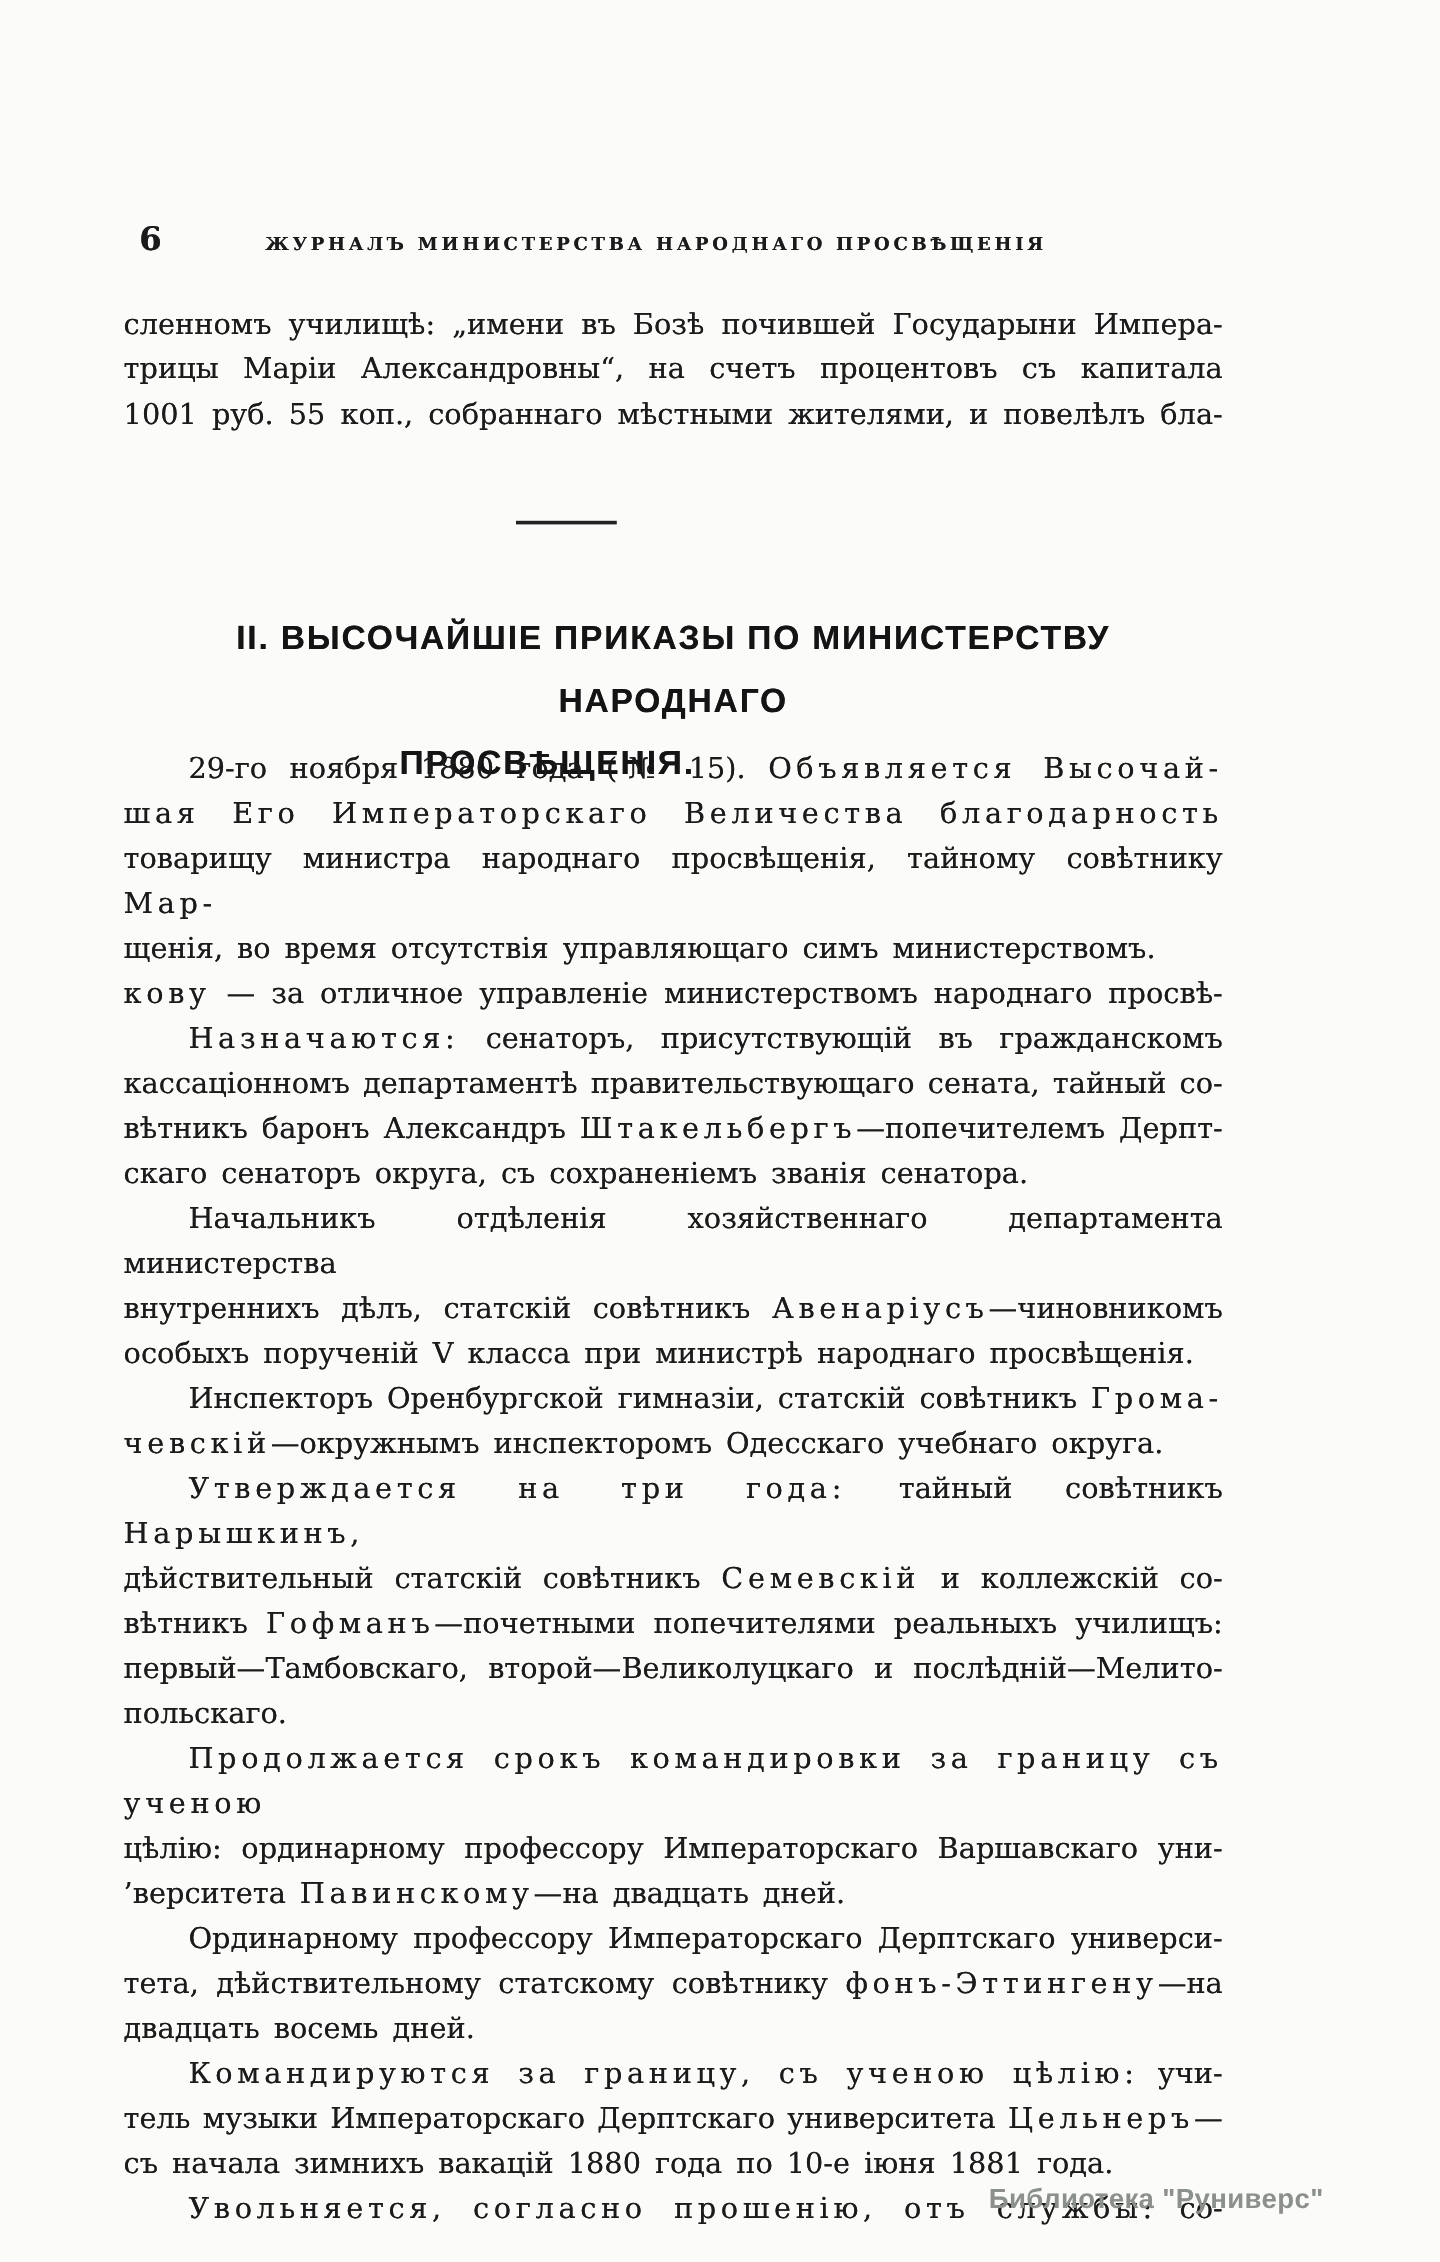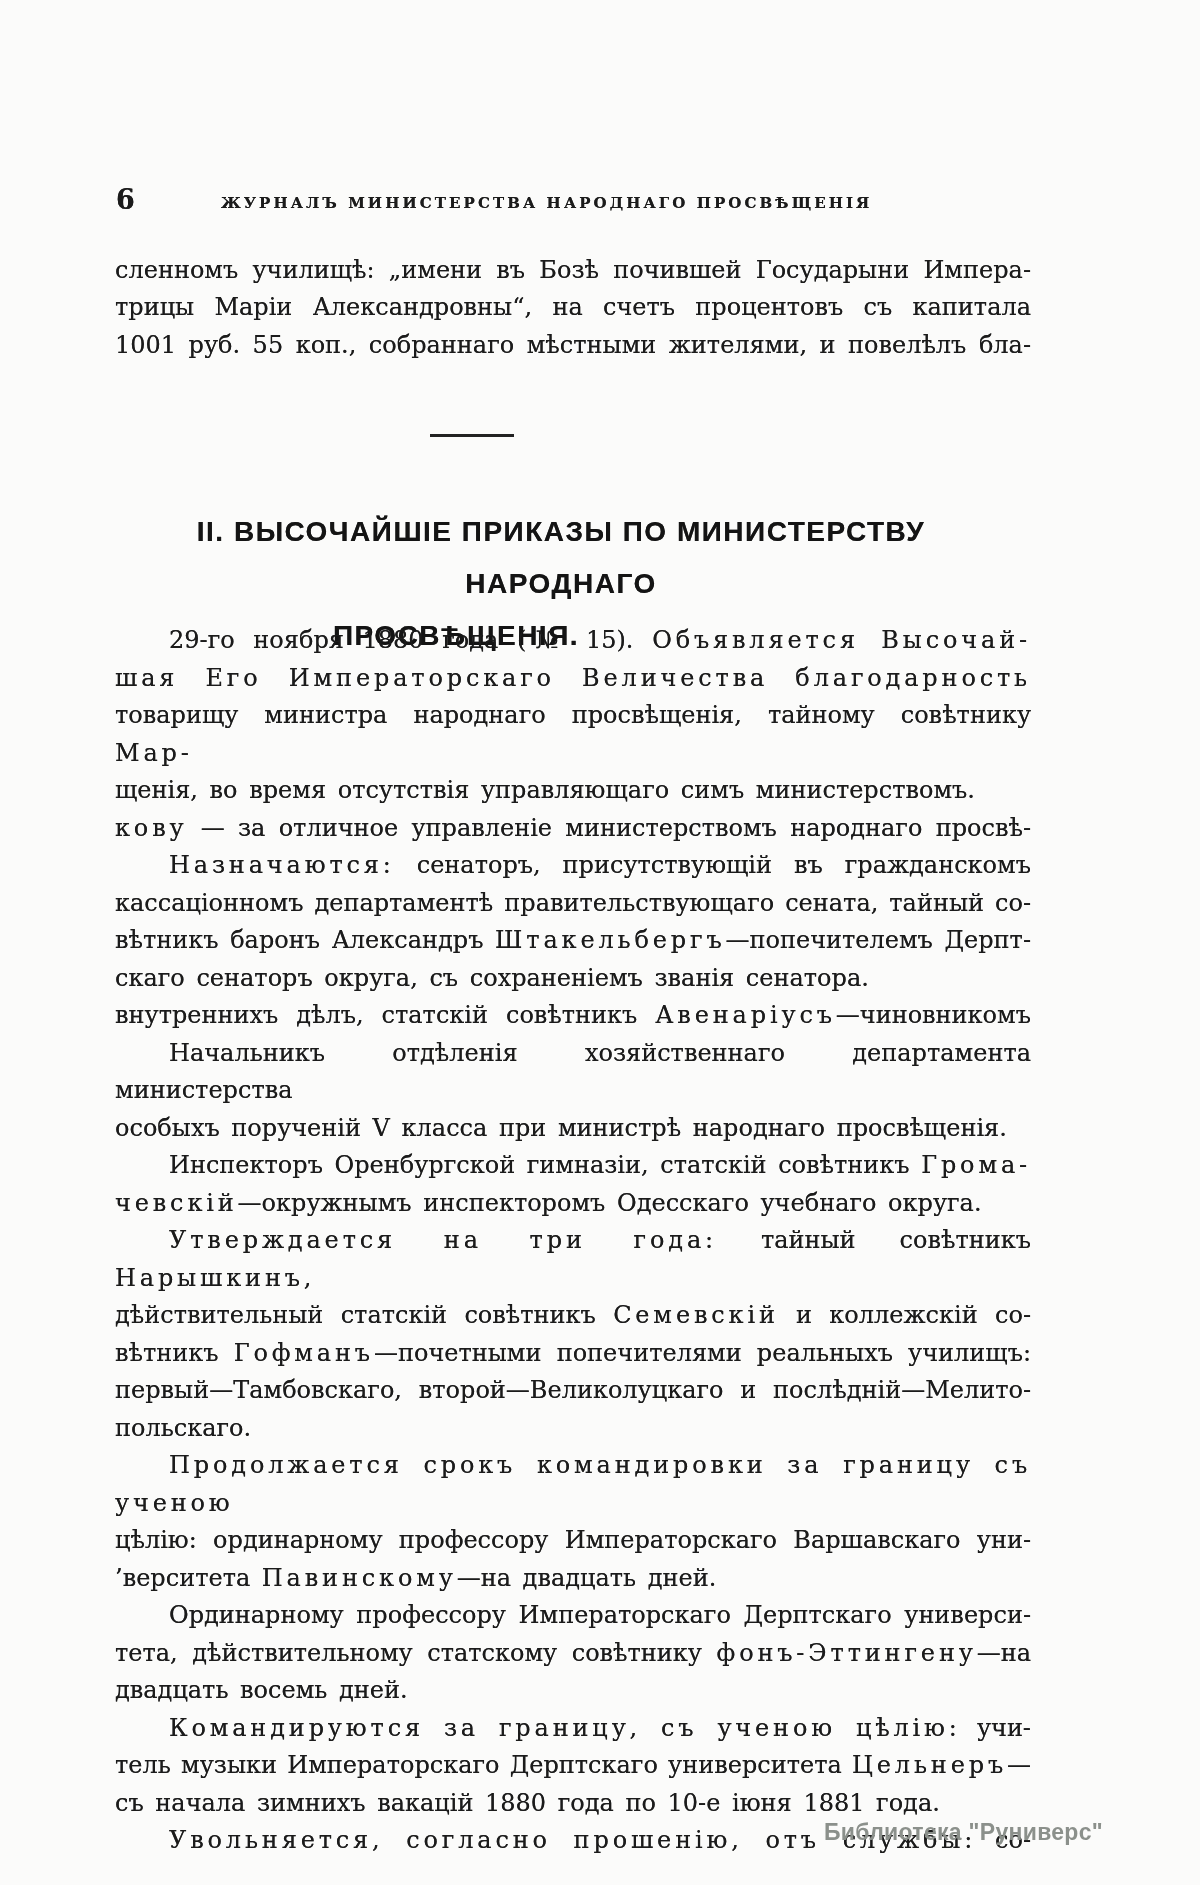--- a/index.html
+++ b/index.html
@@ -22,21 +22,21 @@
     position:absolute;left:116px;top:184px;
     font-size:27px;font-weight:bold;
   }
   .running-header{
     position:absolute;left:221px;top:194px;
     font-size:15px;font-weight:bold;
     letter-spacing:3.1px;
     white-space:nowrap;
   }
   .textcol{
-    position:absolute;left:115px;width:916px;
+    position:absolute;left:103px;width:916px;
     font-size:24px;line-height:37.4px;
     word-spacing:2px;
   }
   .intro{top:252px;}
   .bodytext{top:622px;line-height:37.5px;}
   .tline{
     text-align:justify;
     text-align-last:justify;
   }
   .tlast{text-align-last:left;word-spacing:4px;}
@@ -89,22 +89,22 @@
   <div class="textcol bodytext" id="bodytext">
       <div class="tline tindent"><span class="plain">29-го ноября 1880 года (№ 15). </span><span class="sperr">Объявляется Высочай-</span></div>
       <div class="tline"><span class="sperr">шая Его Императорскаго Величества благодарность</span></div>
       <div class="tline"><span class="plain">товарищу министра народнаго просвѣщенія, тайному совѣтнику </span><span class="sperr">Мар-</span></div>
       <div class="tline tlast"><span class="plain">щенія, во время отсутствія управляющаго симъ министерствомъ.</span></div>
       <div class="tline"><span class="sperr">кову</span><span class="plain"> — за отличное управленіе министерствомъ народнаго просвѣ-</span></div>
       <div class="tline tindent"><span class="sperr">Назначаются:</span><span class="plain"> сенаторъ, присутствующій въ гражданскомъ</span></div>
       <div class="tline"><span class="plain">кассаціонномъ департаментѣ правительствующаго сената, тайный со-</span></div>
       <div class="tline"><span class="plain">вѣтникъ баронъ Александръ </span><span class="sperr">Штакельбергъ</span><span class="plain">—попечителемъ Дерпт-</span></div>
       <div class="tline tlast"><span class="plain">скаго сенаторъ округа, съ сохраненіемъ званія сенатора.</span></div>
+      <div class="tline tindent"><span class="plain">Начальникъ отдѣленія хозяйственнаго департамента министерства</span></div>
       <div class="tline"><span class="plain">внутреннихъ дѣлъ, статскій совѣтникъ </span><span class="sperr">Авенаріусъ</span><span class="plain">—чиновникомъ</span></div>
-      <div class="tline tindent"><span class="plain">Начальникъ отдѣленія хозяйственнаго департамента министерства</span></div>
       <div class="tline tlast"><span class="plain">особыхъ порученій V класса при министрѣ народнаго просвѣщенія.</span></div>
       <div class="tline tindent"><span class="plain">Инспекторъ Оренбургской гимназіи, статскій совѣтникъ </span><span class="sperr">Грома-</span></div>
       <div class="tline tlast"><span class="sperr">чевскій</span><span class="plain">—окружнымъ инспекторомъ Одесскаго учебнаго округа.</span></div>
       <div class="tline tindent"><span class="sperr">Утверждается на три года:</span><span class="plain"> тайный совѣтникъ </span><span class="sperr">Нарышкинъ</span><span class="plain">,</span></div>
       <div class="tline"><span class="plain">дѣйствительный статскій совѣтникъ </span><span class="sperr">Семевскій</span><span class="plain"> и коллежскій со-</span></div>
       <div class="tline"><span class="plain">вѣтникъ </span><span class="sperr">Гофманъ</span><span class="plain">—почетными попечителями реальныхъ училищъ:</span></div>
       <div class="tline"><span class="plain">первый—Тамбовскаго, второй—Великолуцкаго и послѣдній—Мелито-</span></div>
       <div class="tline tlast"><span class="plain">польскаго.</span></div>
       <div class="tline tindent"><span class="sperr">Продолжается срокъ командировки за границу съ ученою</span></div>
       <div class="tline"><span class="plain">цѣлію: ординарному профессору Императорскаго Варшавскаго уни-</span></div>

